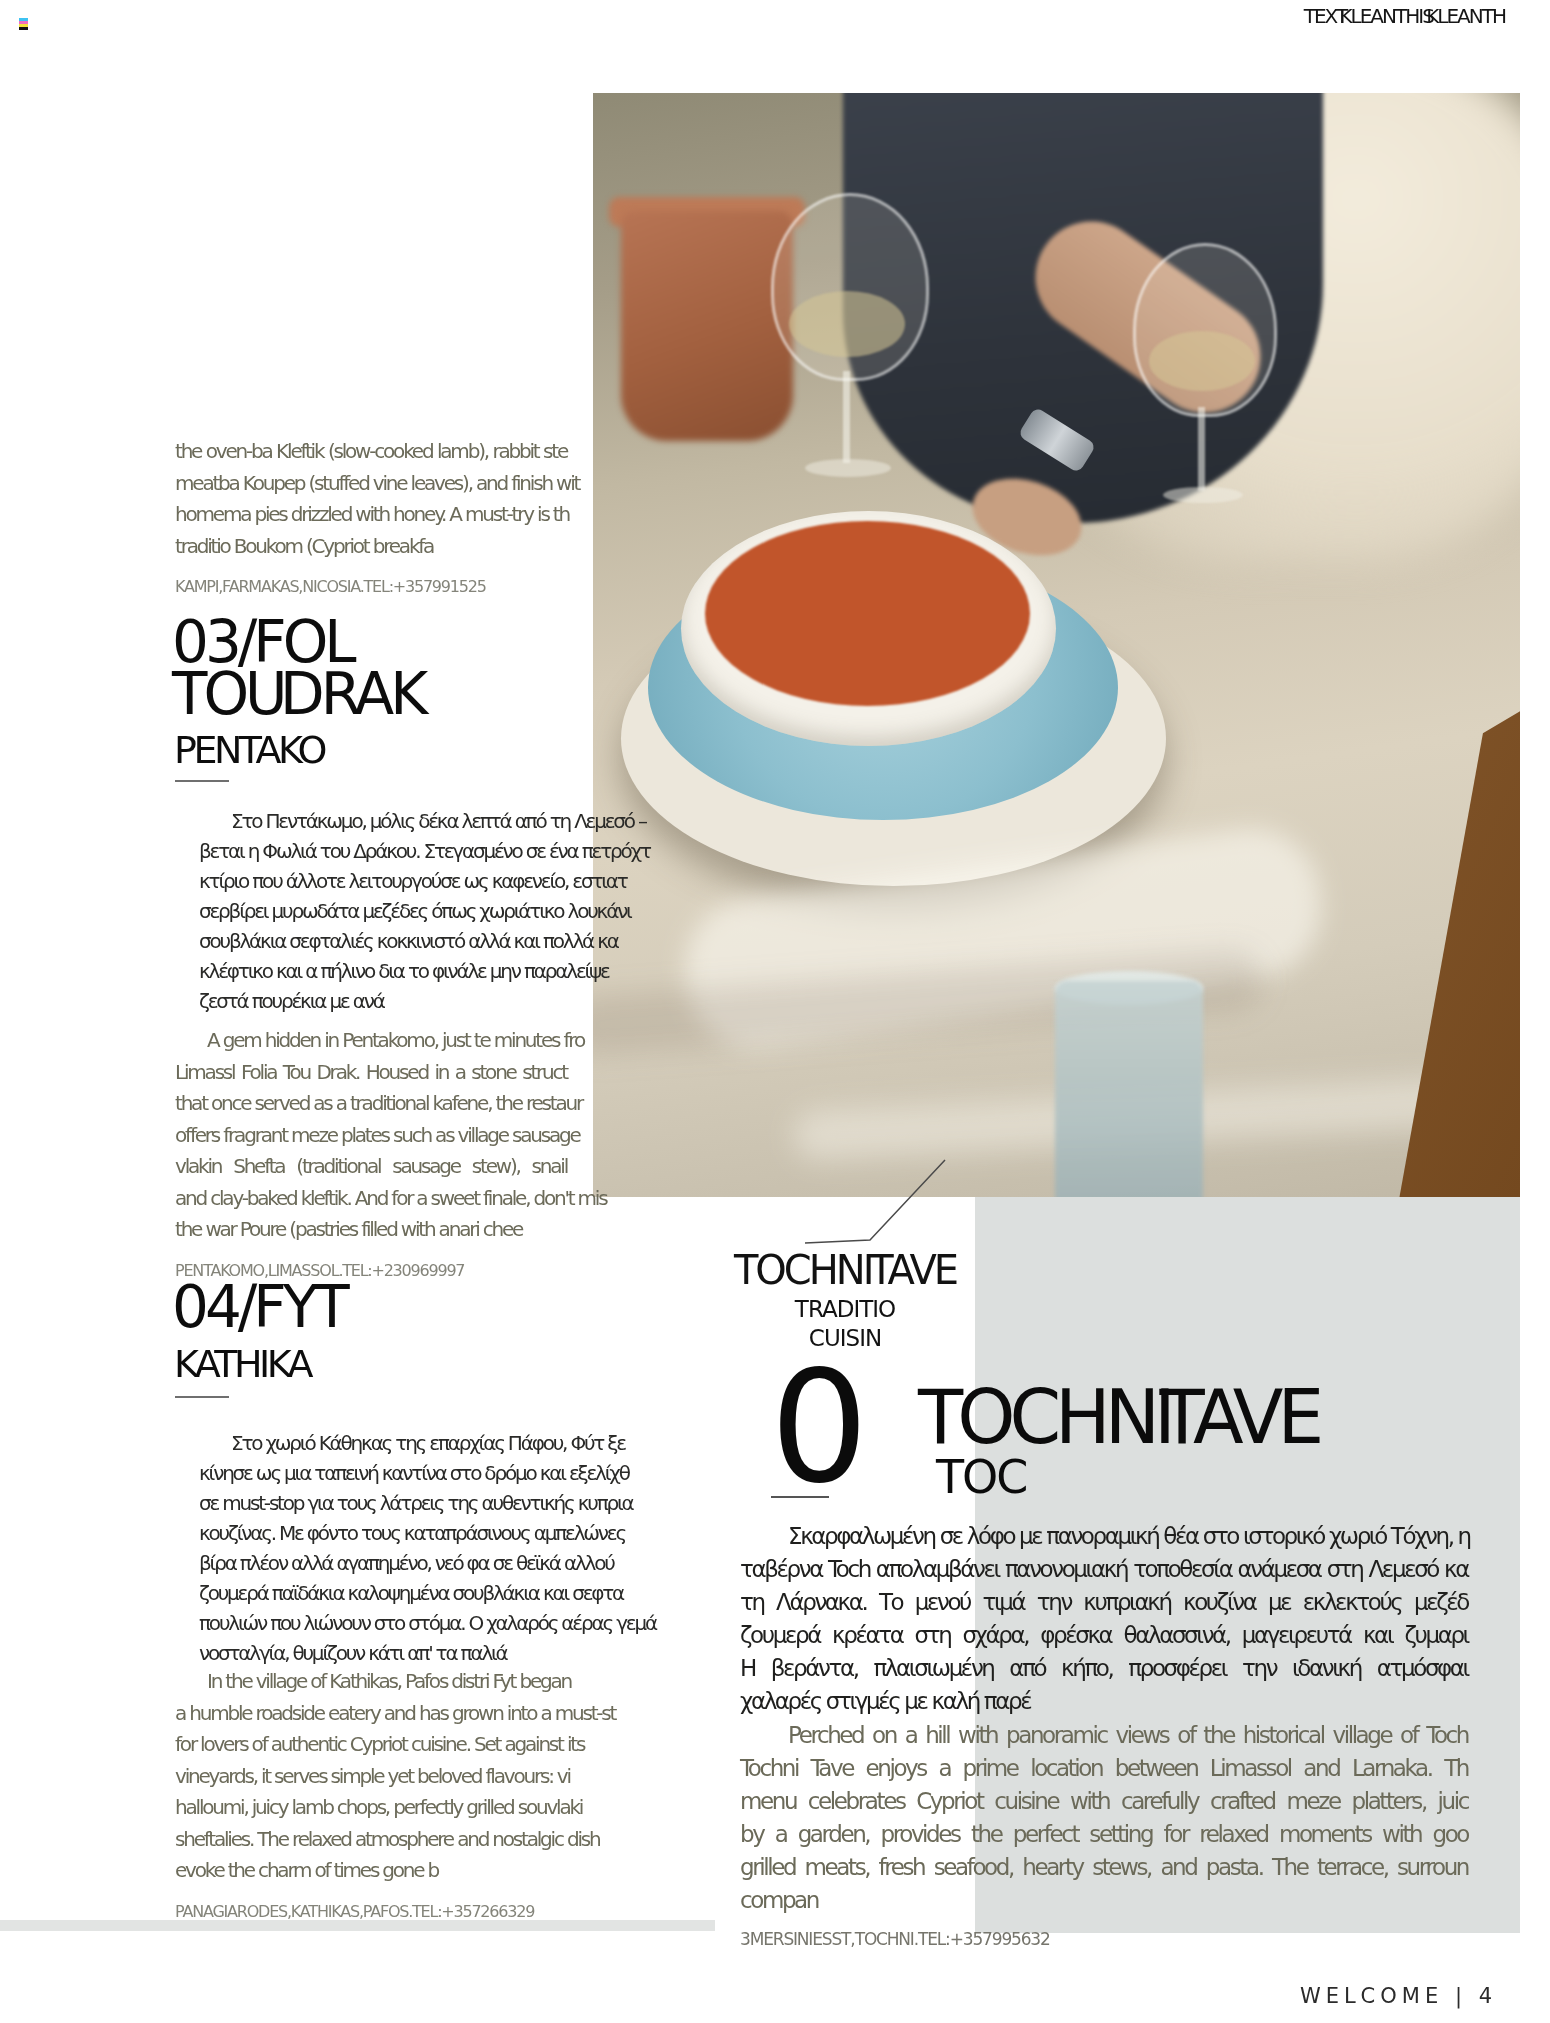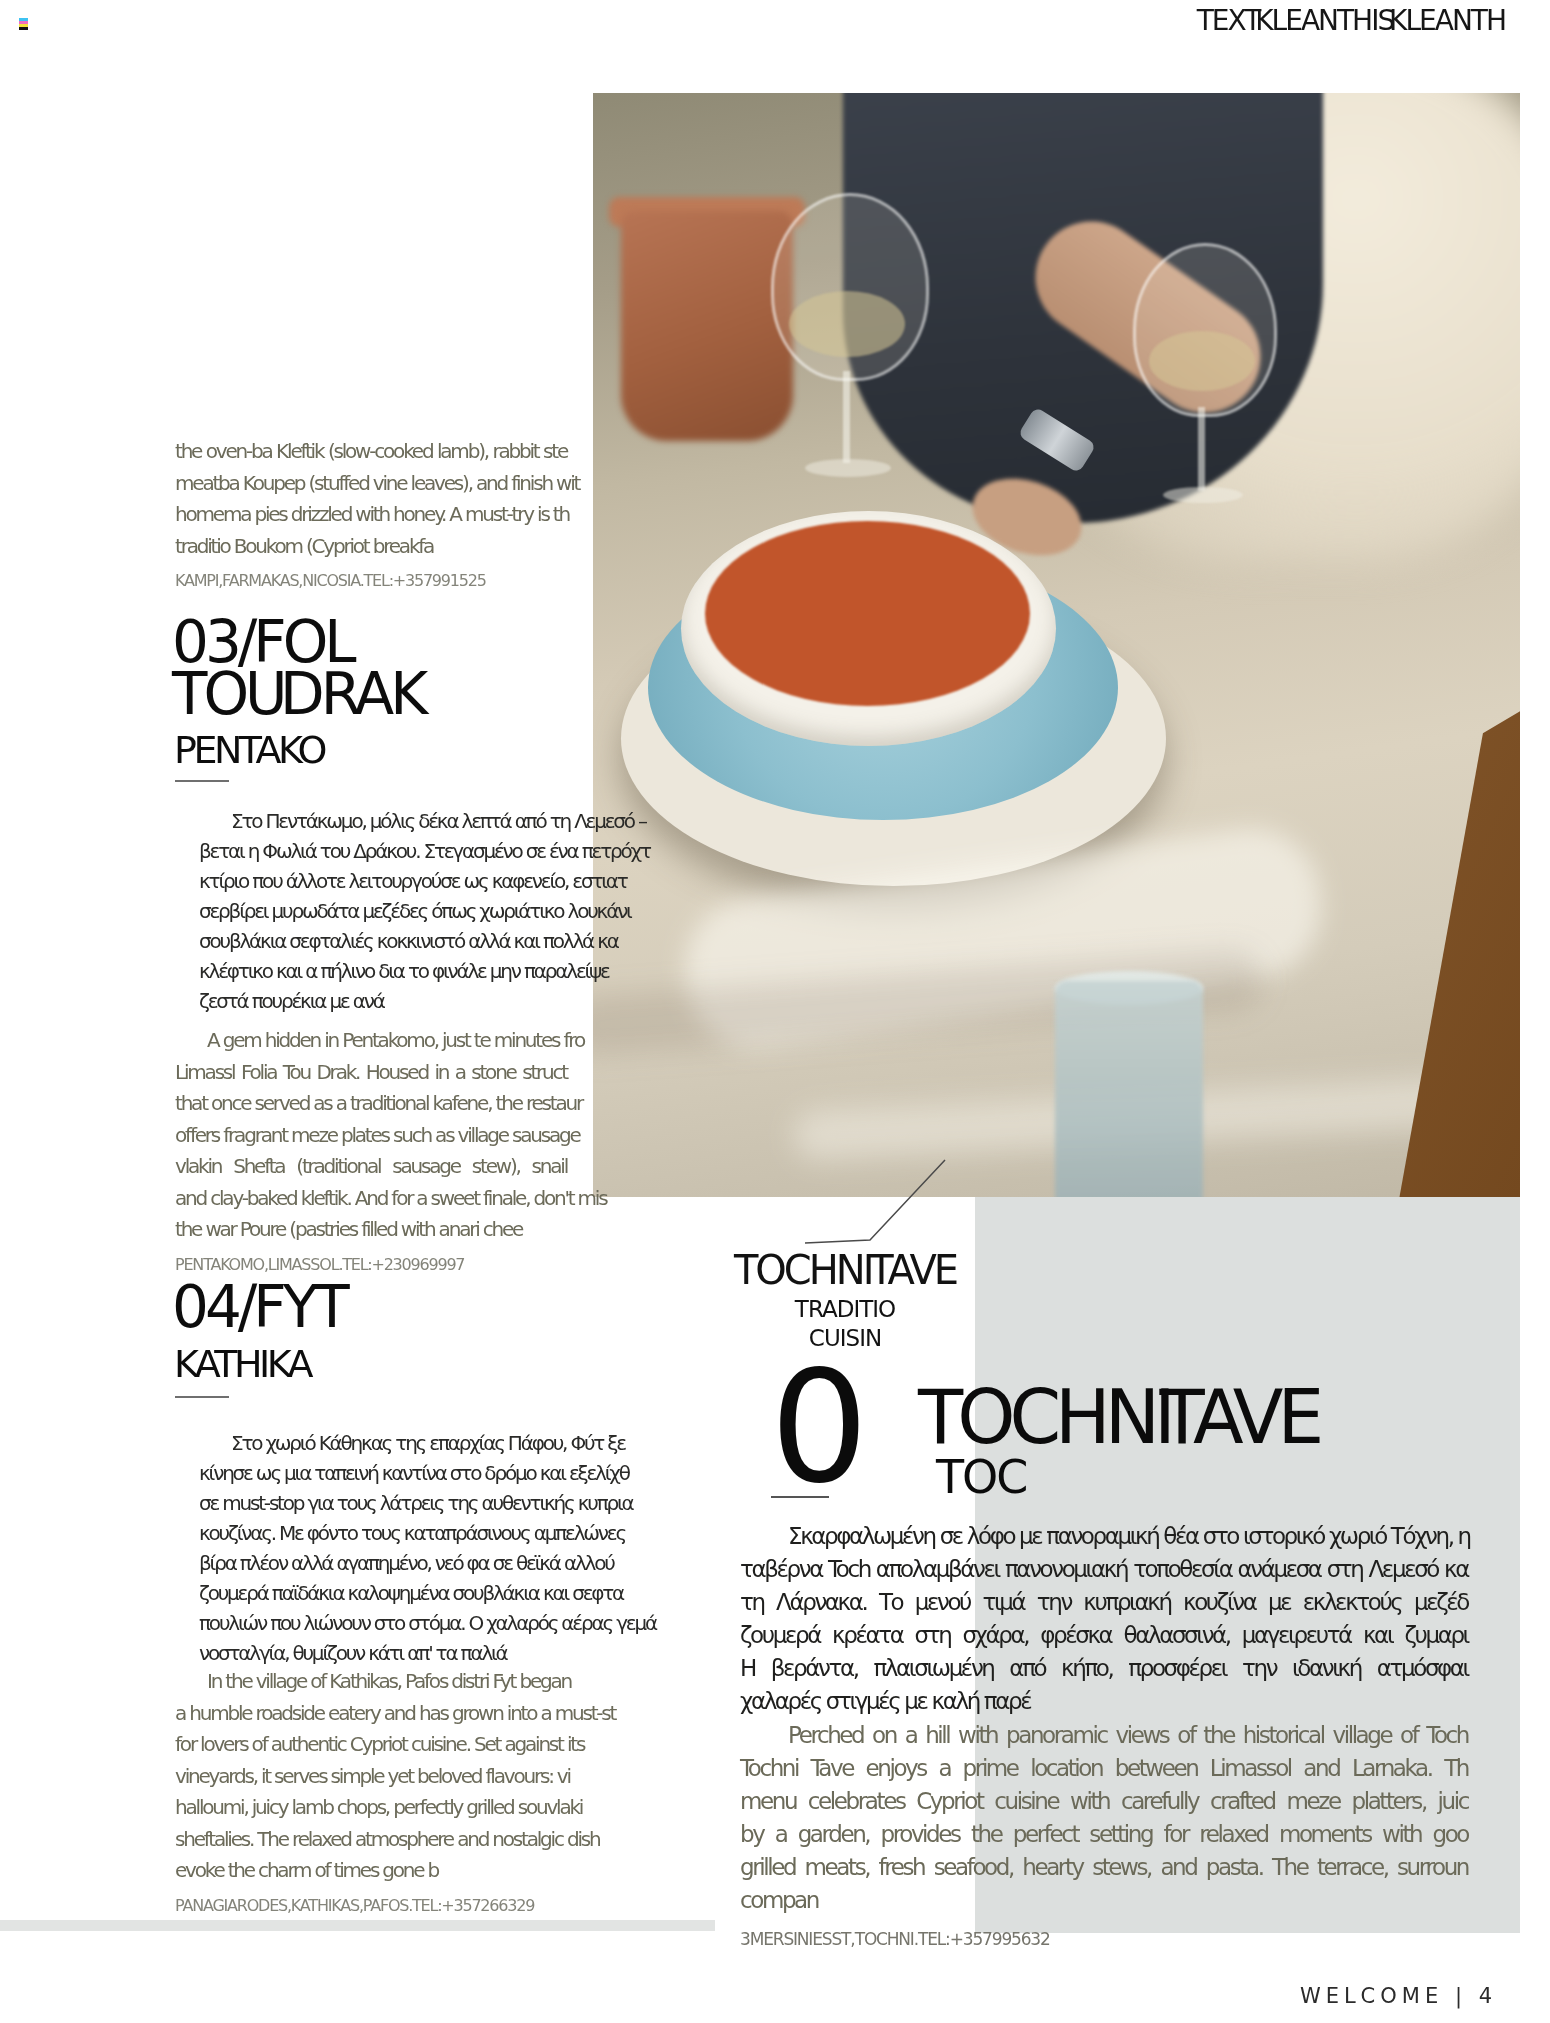--- a/index.html
+++ b/index.html
@@ -6,21 +6,21 @@
   .page{
     position:relative;width:1550px;height:2023px;background:#ffffff;
     font-family:"DejaVu Sans",sans-serif;overflow:hidden;margin:0 auto;
   }
   
   .regmark{position:absolute;left:19px;top:18px;width:9px;height:13px;}
   .regmark div{height:3px;}
   .rm-c{background:#3ec3f2;}.rm-m{background:#ef6ec2;}.rm-y{background:#f3e33c;}.rm-k{background:#121212;height:4px;}
   
   .credit{
-    position:absolute;top:4px;right:45px;font-size:28px;color:#161616;
+    position:absolute;top:4px;right:45px;font-size:20px;color:#161616;
     letter-spacing:-2px;word-spacing:-11px;white-space:nowrap;
   }
   
   .photo{position:absolute;left:593px;top:93px;width:927px;height:1104px;overflow:hidden;
     background:linear-gradient(172deg,#8f8a75 0%,#a59d88 16%,#c1b8a2 32%,#d4cab6 48%,#dcd3c0 62%,#d4ccba 78%,#c8c0ae 92%,#c0b8a6 100%);}
   .photo *{position:absolute;}
   .ph-green{left:-40px;top:-40px;width:430px;height:430px;border-radius:40%;filter:blur(14px);
     background:radial-gradient(circle at 35% 35%,#77824e 0%,#5c6840 45%,#49543１ 75%,#4a5431 100%);}
   .ph-bright{right:-60px;top:-50px;width:560px;height:520px;border-radius:40%;filter:blur(18px);
     background:radial-gradient(circle at 60% 30%,#f3ecdc 0%,#e7decb 55%,rgba(231,222,203,0) 100%);}
@@ -75,21 +75,21 @@
   
   .panel{position:absolute;left:975px;top:1197px;width:545px;height:736px;background:#dcdfde;}
   .strip{position:absolute;left:0;top:1920px;width:715px;height:11px;background:#e2e4e3;}
   
   .tblock{position:absolute;left:175px;width:392px;}
   .line{text-align:justify;text-align-last:justify;white-space:nowrap;}
   .line.last{text-align-last:left;}
   .indented .line:first-child{padding-left:32px;}
   .body-en{font-size:20px;line-height:31.5px;color:#6c6b5a;letter-spacing:-2.2px;}
   .body-gr{font-size:20px;line-height:30px;color:#2a2a28;letter-spacing:-2.2px;margin-left:24px;}
-  .contact{font-size:16px;color:#84847a;letter-spacing:-1.2px;word-spacing:-4px;white-space:nowrap;margin-top:3px;}
+  .contact{font-size:16px;color:#84847a;letter-spacing:-1.2px;word-spacing:-4px;white-space:nowrap;margin-top:9px;}
   .h-num{position:absolute;left:172px;color:#0d0d0d;font-size:58px;line-height:52px;
     letter-spacing:-4px;word-spacing:-18px;white-space:nowrap;}
   .h-sub{position:absolute;left:174px;color:#0d0d0d;font-size:38px;letter-spacing:-3.5px;white-space:nowrap;}
   .h-rule{position:absolute;left:175px;width:54px;height:2px;background:#6f6f6f;}
   
   .caption{position:absolute;left:690px;top:1247px;width:310px;text-align:center;color:#121212;}
   .cap-title{font-size:40px;letter-spacing:-3px;word-spacing:-12px;white-space:nowrap;}
   .cap-sub{font-size:23px;letter-spacing:-1px;margin-top:3px;}
   .leader{position:absolute;left:790px;top:1150px;}
   

